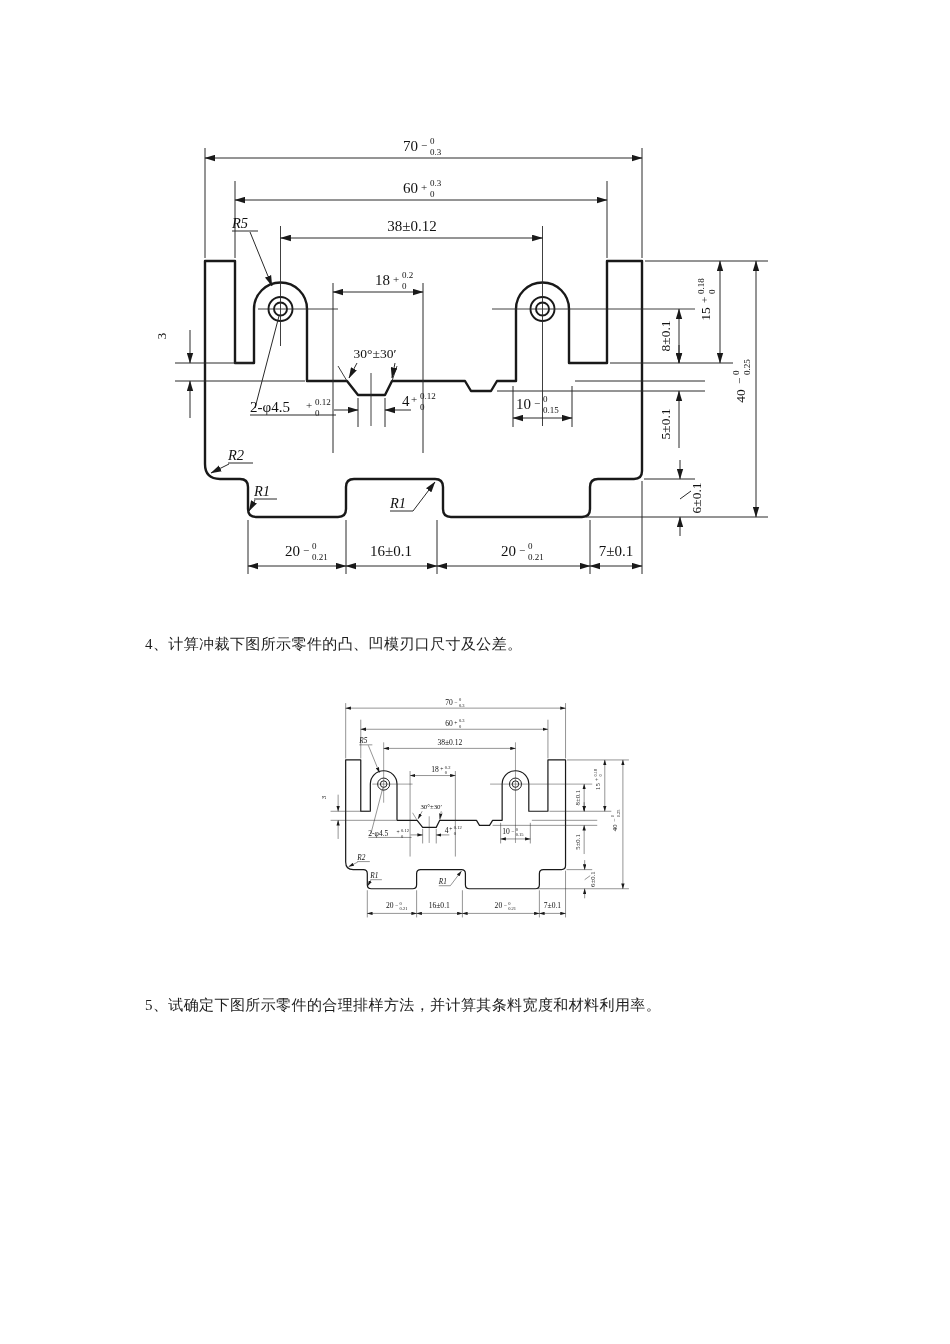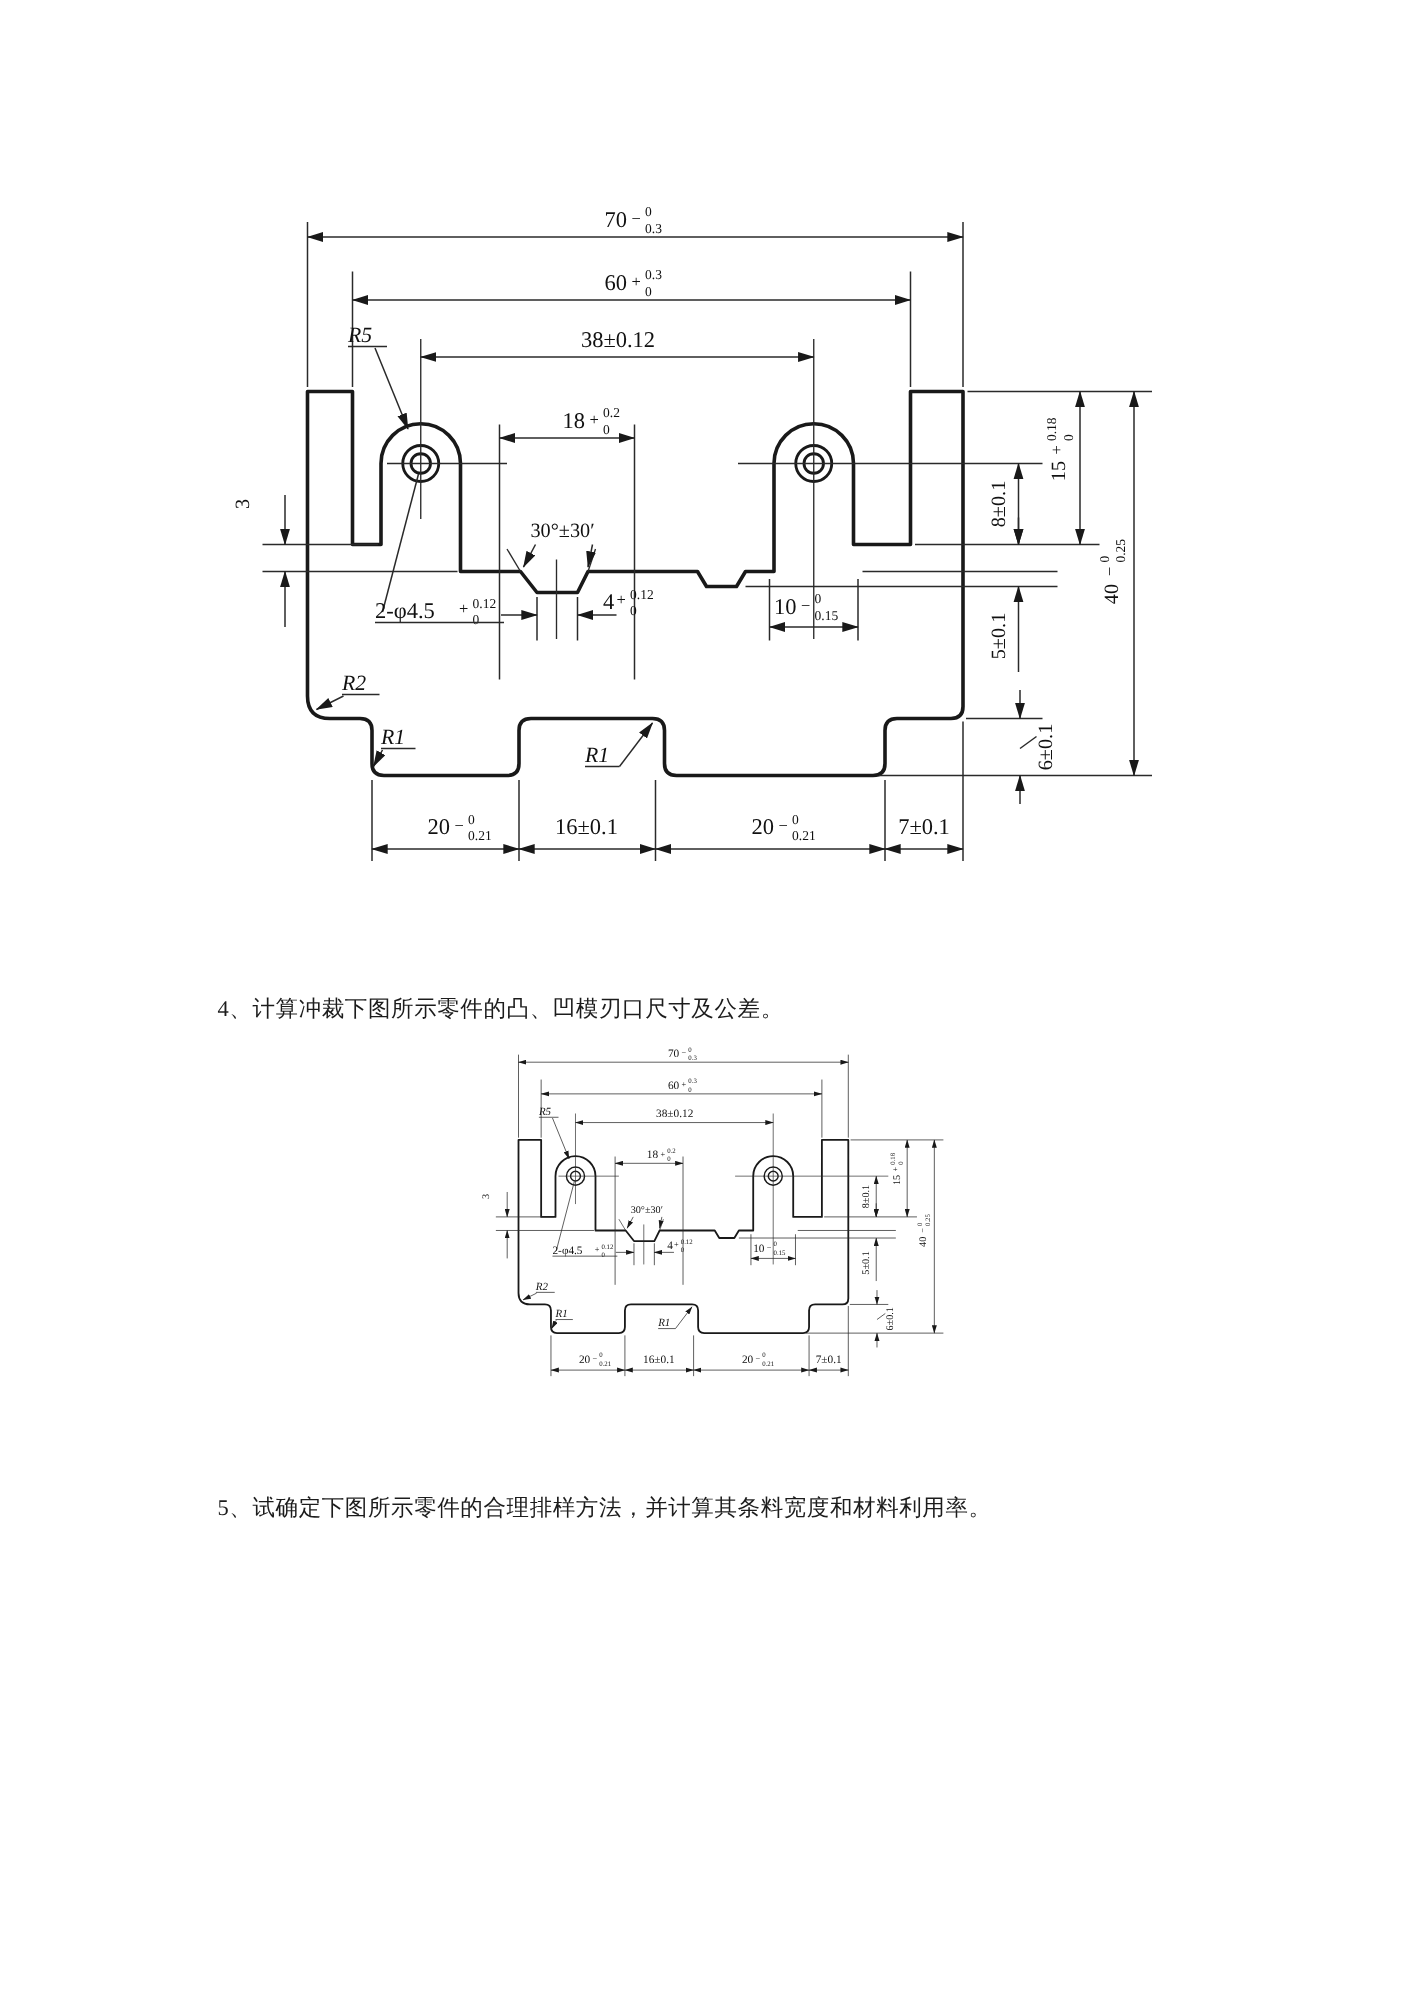--- a/index.html
+++ b/index.html
@@ -1,19 +1,19 @@
 <!DOCTYPE html>
 <html><head>
 <meta charset="utf-8">
 <style>
   html,body{margin:0;padding:0;background:#ffffff;}
   body{width:950px;height:1344px;position:relative;overflow:hidden;
        font-family:"Liberation Serif","DejaVu Serif",serif;color:#161616;}
   .question{position:absolute;font-size:15px;letter-spacing:.4px;color:#1c1c1c;white-space:nowrap;}
-  #q4{left:145px;top:648px;}
+  #q4{left:145px;top:620px;}
   #q5{left:145px;top:966px;margin-top:30px;}
   .fig{position:absolute;}
   #fig-large{left:150px;top:118px;width:640px;}
   #fig-small{left:318px;top:688px;width:322px;}
   .fig svg{display:block;width:100%;height:auto;}
   
   .outline{fill:none;stroke:#191919;stroke-width:2.4;stroke-linejoin:round;}
   .hole{fill:none;stroke:#191919;stroke-width:1.9;}
   .thin{stroke:#2a2a2a;stroke-width:1;fill:none;}
   .cl{stroke:#2a2a2a;stroke-width:.9;fill:none;}

